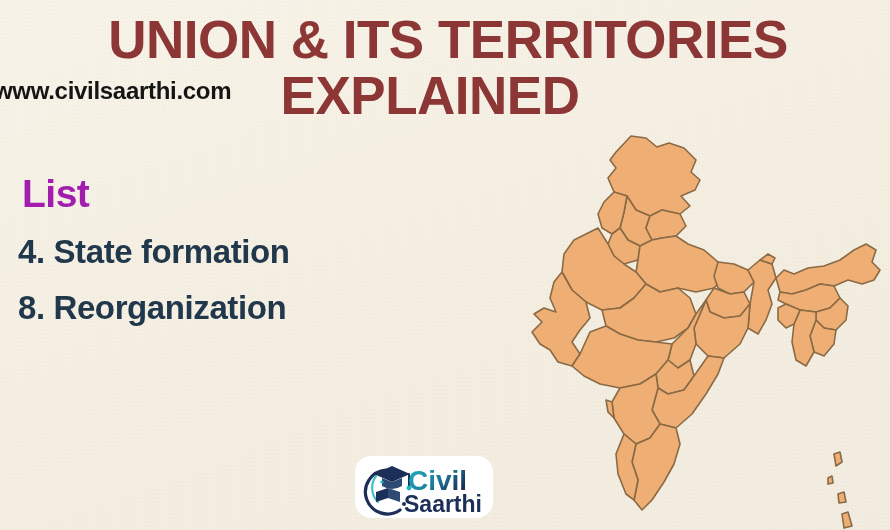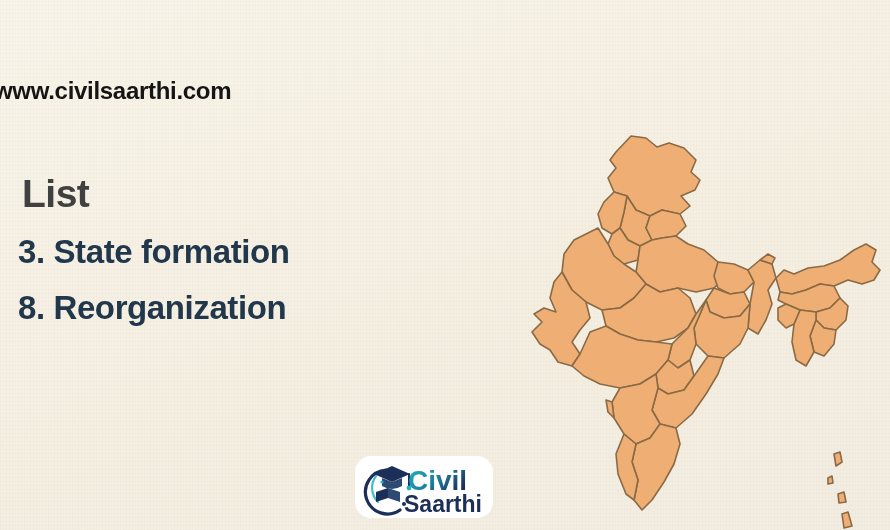--- a/index.html
+++ b/index.html
@@ -68,21 +68,21 @@
   }
 
   
   #list-block {
     position: absolute;
     left: 18px;
     top: 172px;
     z-index: 3;
   }
   #list-heading {
-    color: #404040;
+    color: #a21caf;
     font-family: "Liberation Sans", sans-serif;
     font-weight: bold;
     font-size: 39px;
     line-height: 44px;
     letter-spacing: -0.5px;
     margin: 0 0 8px 4px;
     white-space: nowrap;
   }
   #list-items {
     list-style: none;
@@ -121,27 +121,31 @@
   }
   #brand-logo svg { display: block; width: 100%; height: 100%; }
 </style>
 </head>
 <body>
 
 <div id="poster">
 
   <div id="paper-texture"></div>
 
+  <div id="title-block">
+    <span class="title-line" id="title-line-1">UNION &amp; ITS TERRITORIES</span>
+    <span class="title-line" id="title-line-2">EXPLAINED</span>
+  </div>
 
   <div id="site-url">www.civilsaarthi.com</div>
 
   <div id="list-block">
     <div id="list-heading">List</div>
     <ul id="list-items">
-      <li class="list-item">3. State formation</li>
+      <li class="list-item">4. State formation</li>
       <li class="list-item">8. Reorganization</li>
     </ul>
   </div>
 
   <div id="india-map">
     <svg viewBox="0 0 368 408" xmlns="http://www.w3.org/2000/svg">
       <g id="map-shapes" fill="#efaf74" stroke="#8a6a45" stroke-width="1.6" stroke-linejoin="round" stroke-linecap="round">
 
         <path d="M88 30 L103 14 L118 16 L129 25 L141 21 L156 26 L168 38
                  L163 50 L172 58 L167 68 L153 74 L162 84 L152 92 L134 88

